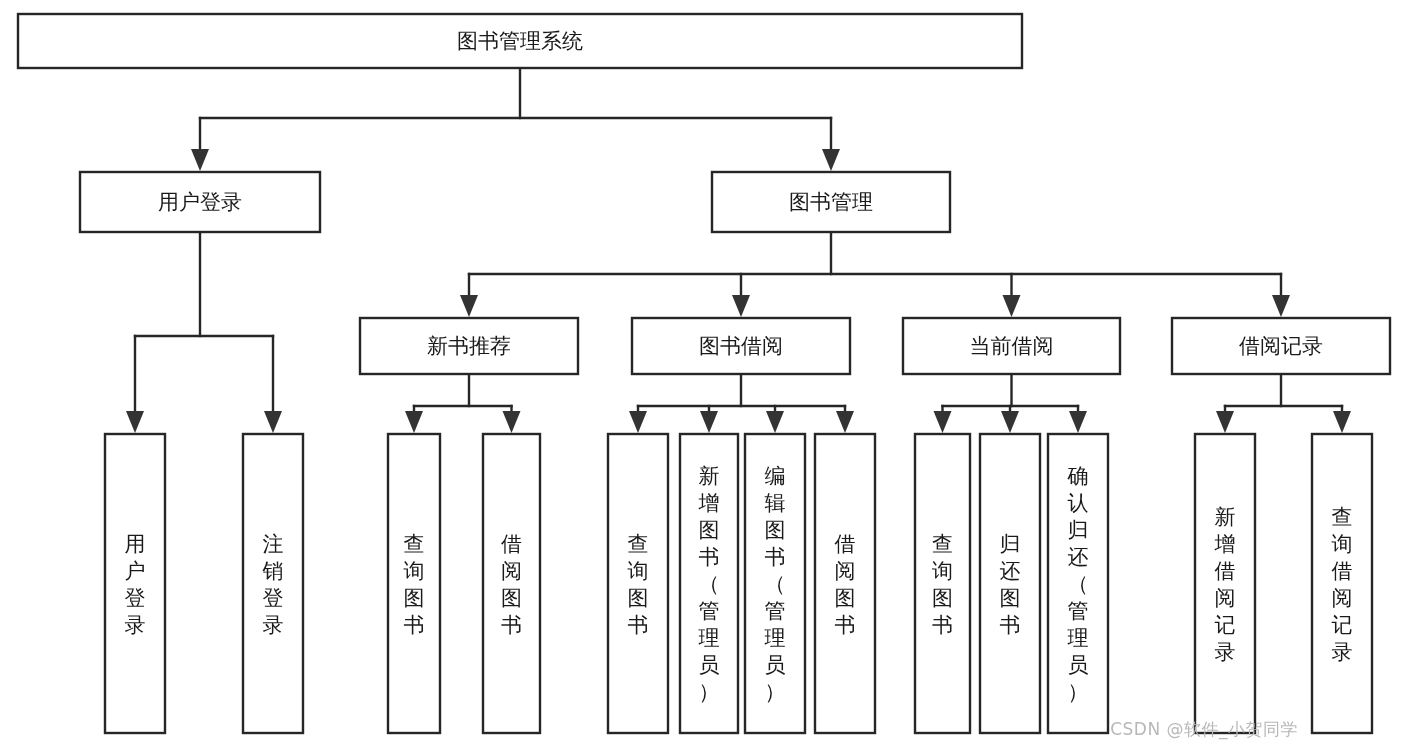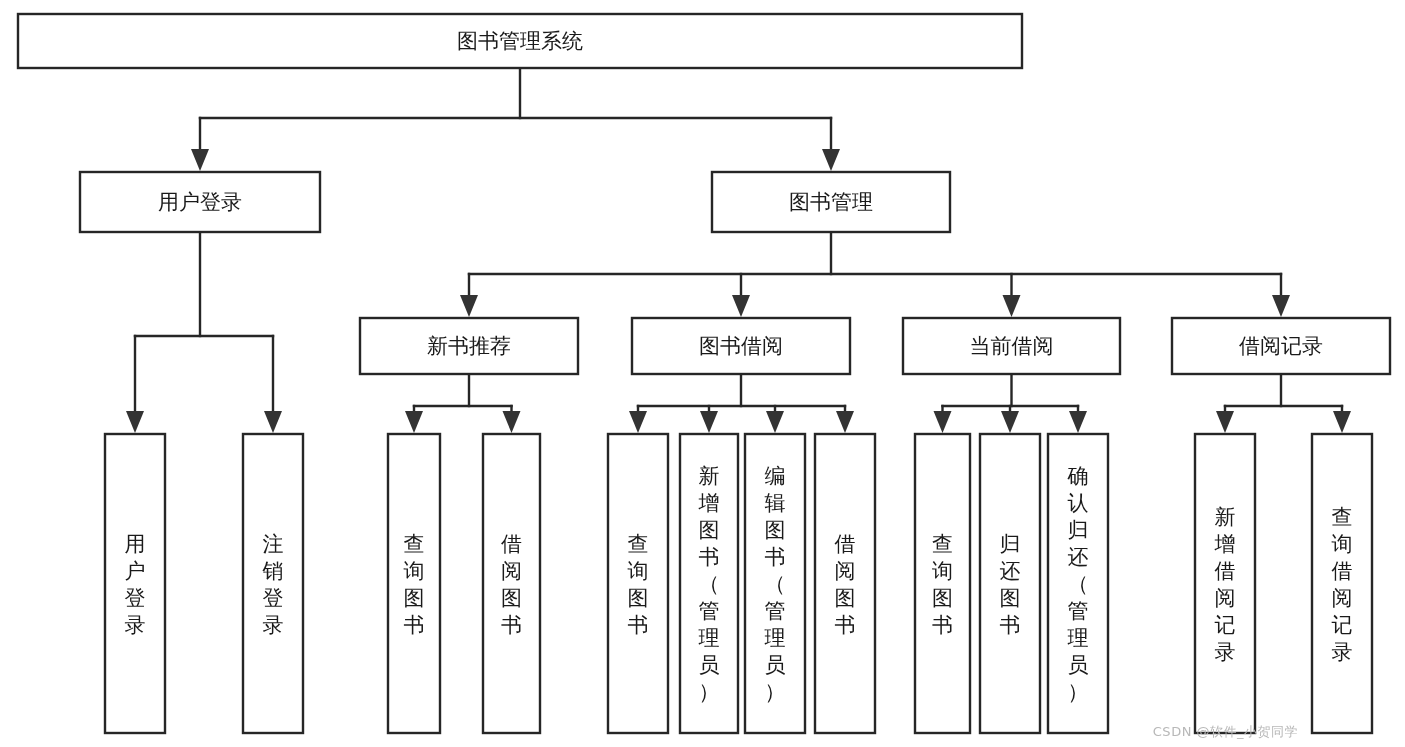--- a/index.html
+++ b/index.html
@@ -51,21 +51,21 @@
     font-family: "DejaVu Sans", "Liberation Sans", sans-serif;
     font-size: 21px;
     fill: #1a1a1a;
     text-anchor: middle;
   }
   .watermark-text {
     position: absolute;
     right: 8px;
     bottom: 6px;
     font-family: "DejaVu Sans", "Liberation Sans", sans-serif;
-    font-size: 13px;
+    font-size: 17px;
     color: #b8b8b8;
     white-space: nowrap;
     letter-spacing: 0.5px;
   }
 </style>
 </head>
 <body>
 
 <div id="diagram-root">
 

